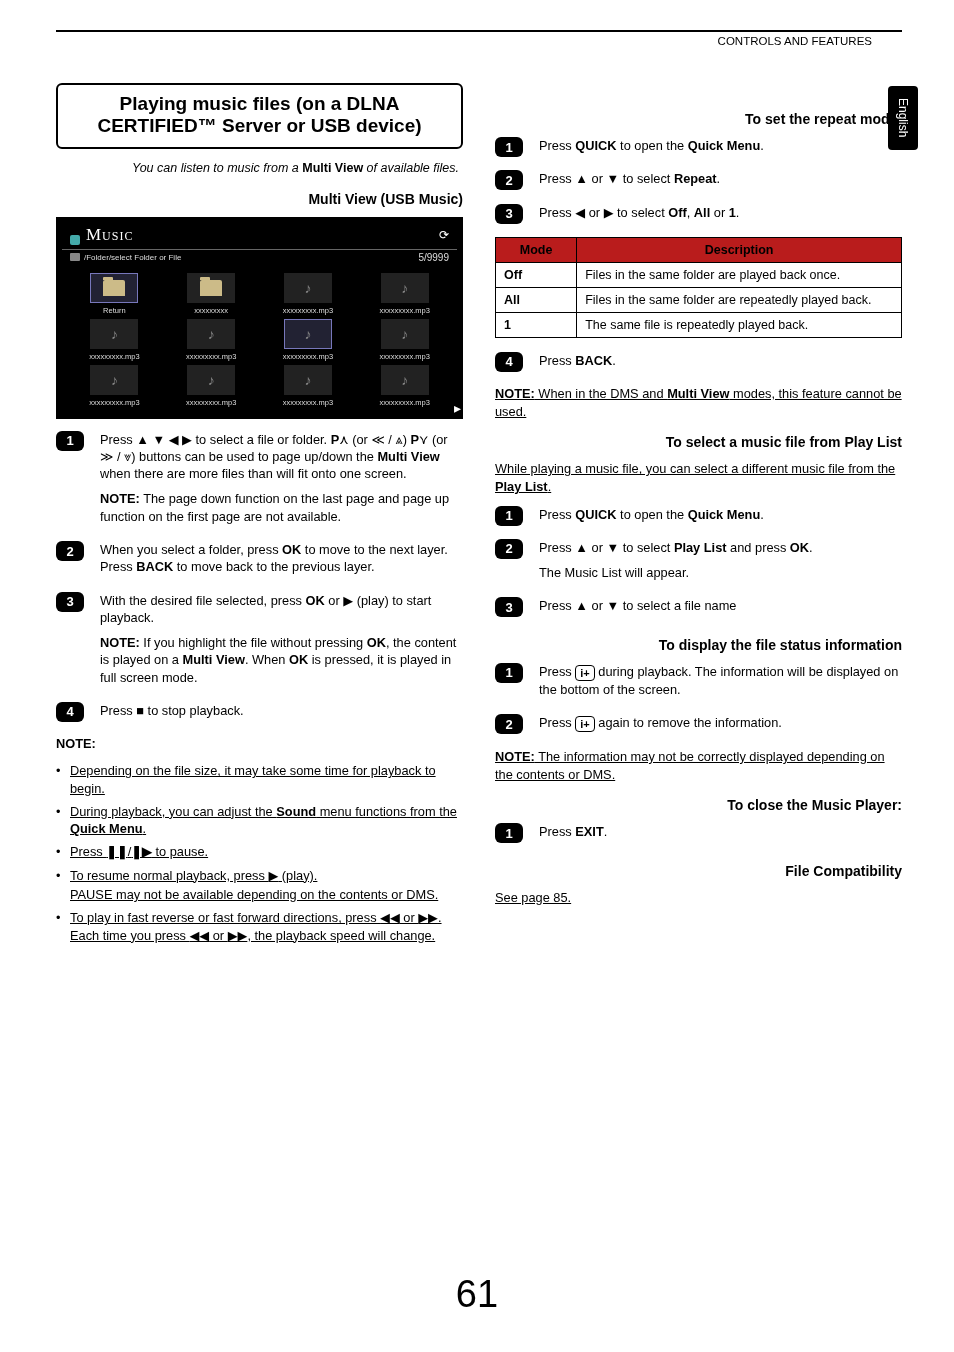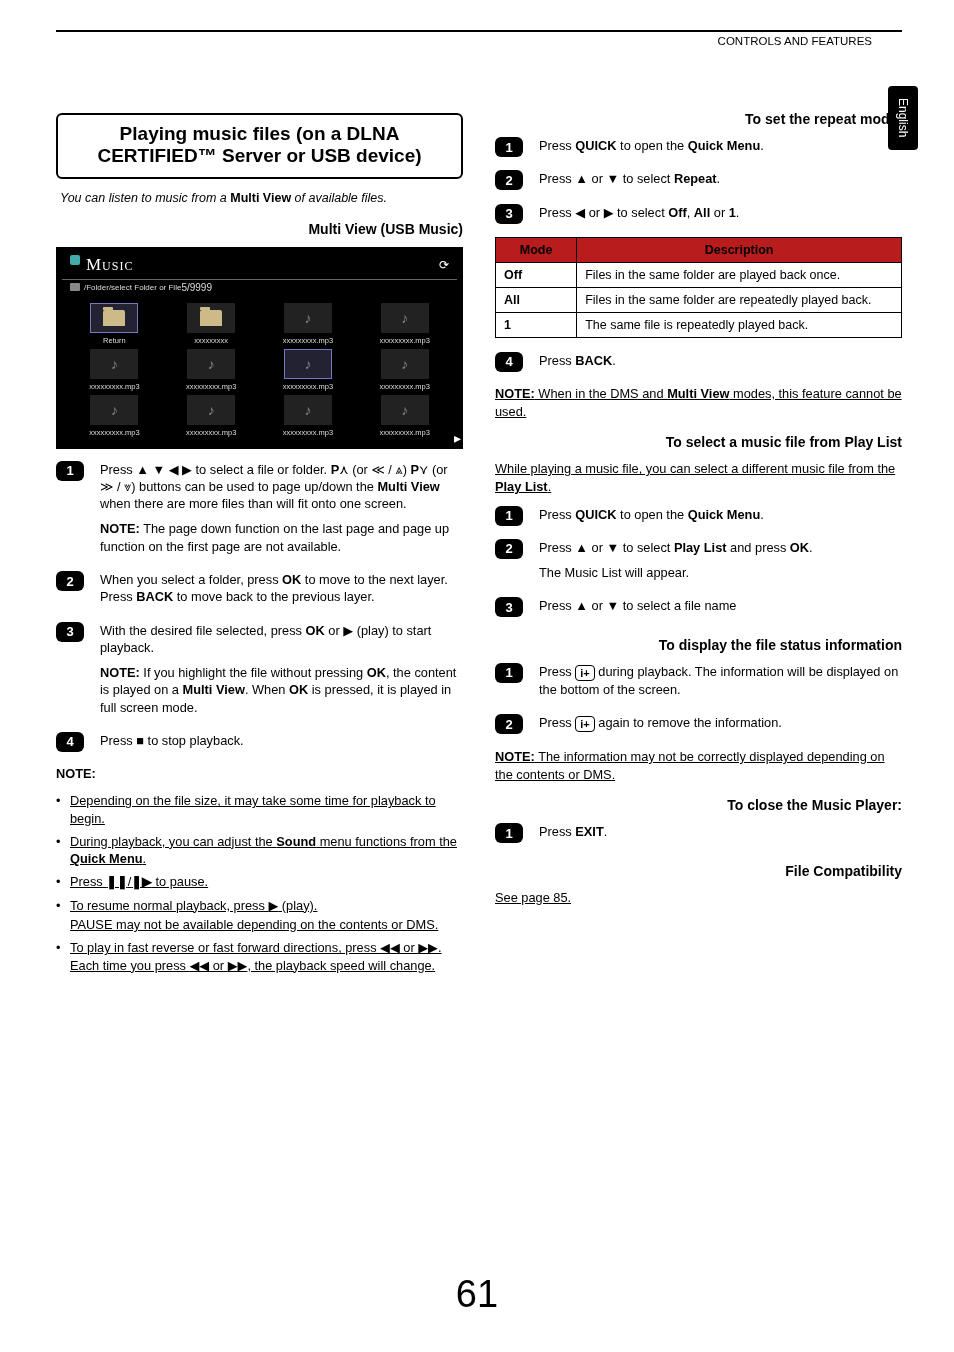--- a/index.html
+++ b/index.html
@@ -46,58 +46,57 @@
   }
   .col { flex: 1 1 0; }
   .colL { padding-right: 4px; }
   .colR { padding-top: 14px; }
   .box-title {
     border: 2px solid #000;
     border-radius: 6px;
     padding: 8px 14px 10px;
     text-align: center;
     margin-bottom: 12px;
-    margin-top: 30px;
   }
   .box-title h2 {
     font-size: 19px;
     font-weight: bold;
     line-height: 1.15;
   }
   .intro {
     font-style: italic;
     font-size: 12.5px;
-    text-align: left;
+    text-align: right;
     margin-bottom: 16px;
     padding: 0 4px;
   }
   .intro .b { font-style: normal; font-weight: bold; }
   h3.sect { font-weight: bold; font-size: 14px; margin: 14px 0 10px; text-align: right; }
   .screenshot {
     background: #000;
     width: 100%;
     padding: 6px 6px 8px;
     margin-bottom: 12px;
   }
   .ss-top {
     display: flex;
     align-items: center;
     justify-content: space-between;
     padding: 2px 8px 4px;
     border-bottom: 1px solid #666;
   }
   .ss-title {
-    display:flex; align-items:flex-start; gap:6px;
+    display:flex; align-items:flex-end; gap:6px;
     color: #fff; font-family: "Times New Roman", serif;
     font-variant: small-caps; font-size: 17px; letter-spacing: 1px;
   }
   .ss-icon-disc { width:10px; height:10px; background:#4aa; border-radius:2px; }
   .ss-refresh { color:#fff; font-size:12px; }
   .ss-sub {
-    display:flex; align-items:center;
+    display:flex; justify-content:space-between; align-items:center;
     padding: 2px 8px; margin-bottom: 4px;
   }
   .ss-sub-l { display:flex; align-items:center; gap:4px; color:#ddd; font-size:8px; }
   .ss-sub-fold { width:10px; height:8px; background:#888; border-radius:1px; }
   .ss-count { color:#ddd; font-size:10px; }
   .ss-grid { display:grid; grid-template-columns: repeat(4, 1fr); gap: 4px 4px; padding: 4px 6px; align-items: center; position:relative;}
   .ss-cell {
     display:flex; flex-direction:column; align-items:center; gap:3px;
   }
   .ss-thumb {

